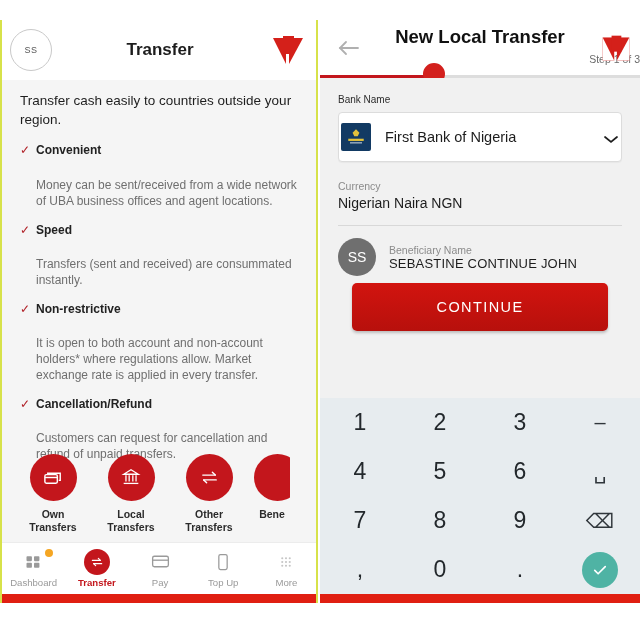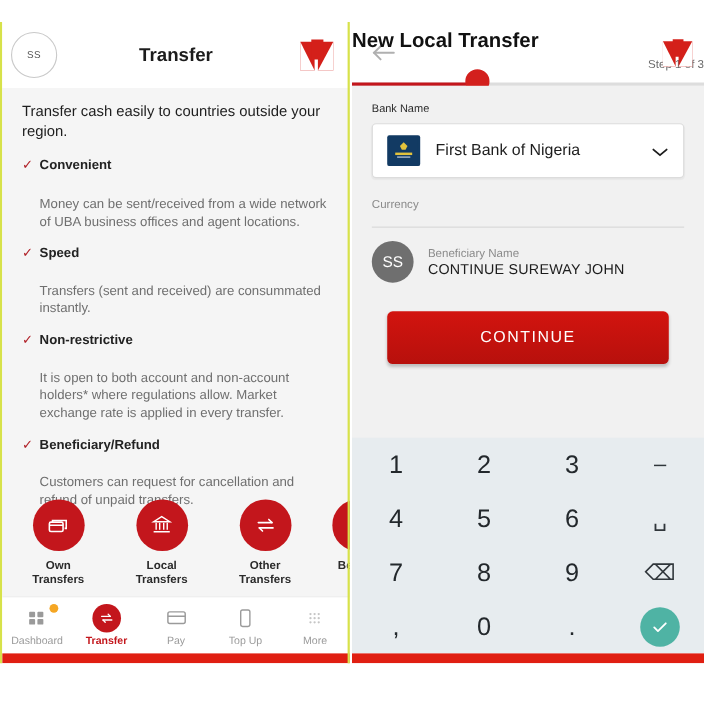--- a/index.html
+++ b/index.html
@@ -34,21 +34,21 @@
 
   
   .l-body { background:#f5f5f5; height:462px; padding:12px 14px 0 18px; position:relative; }
   .lead { font-size:13.5px; color:#1e1e1e; line-height:1.38; margin-bottom:14px; }
   .feat { display:flex; margin-bottom:13px; }
   .tick { color:#b12229; font-size:12px; width:16px; flex:0 0 16px; line-height:1.25; }
   .feat-title { font-size:12px; font-weight:bold; color:#222; line-height:1.3; }
   .feat-desc  { font-size:12px; color:#6f6f6f; line-height:1.32; margin-top:19px; }
 
   
-  .quick-row { position:absolute; left:18px; bottom:8px; display:flex; gap:28px; }
+  .quick-row { position:absolute; left:18px; bottom:8px; display:flex; gap:12px; }
   .quick { width:66px; text-align:center; }
   .qcircle {
     width:47px; height:47px; border-radius:50%; background:#c3161c; margin:0 auto 7px;
     display:flex; align-items:center; justify-content:center;
   }
   .qlabel { font-size:10.5px; font-weight:bold; color:#2b2b2b; line-height:1.25; }
   .quick.clipped { width:36px; overflow:hidden; }
   .quick.clipped .qcircle { margin-left:0; }
 
   
@@ -60,35 +60,35 @@
   .nav-icon { height:24px; display:flex; align-items:center; justify-content:center; position:relative; }
   .nav-label { font-size:9.6px; color:#9a9a9a; margin-top:3px; }
   .nav-item.active .nav-label { color:#c3161c; font-weight:bold; }
   .nav-badge { position:absolute; width:8px; height:8px; border-radius:50%; background:#f5a623; top:-1px; right:12px; }
   .nav-circle { width:26px; height:26px; border-radius:50%; background:#c3161c; display:flex; align-items:center; justify-content:center; }
   .l-redbar { position:absolute; left:0; bottom:0; width:100%; height:9px; background:#e01f12; }
 
   
   .r-header { position:relative; height:58px; background:#fff; }
   .back-arrow { position:absolute; left:16px; top:17px; width:26px; height:22px; }
-  .r-title { position:absolute; left:0; top:6px; width:100%; font-size:18.5px; font-weight:bold; color:#111; }
+  .r-title { position:absolute; left:0; top:6px; width:100%; text-align:center; font-size:18.5px; font-weight:bold; color:#111; }
   .r-step  { position:absolute; left:0; top:33px; width:100%; text-align:right; font-size:10.5px; color:#6a6a6a; }
   .r-uba   { position:absolute; right:8px; top:13px; width:32px; height:32px; }
   .prog-track { position:absolute; left:0; bottom:0; width:100%; height:3px; background:#ddd; }
   .prog-fill  { position:absolute; left:0; bottom:0; height:3px; background:#c3161c; width:36%; }
   .prog-pin {
     position:absolute; left:103px; bottom:-7px; width:22px; height:22px; background:#d3201d;
     border-radius:50% 50% 50% 0; transform:rotate(-45deg);
   }
 
   .r-body { background:#f1f1f1; height:330px; padding:16px 18px 0 18px; position:relative; }
   .field-label { font-size:10px; color:#2b2b2b; margin-bottom:7px; }
   .select-box {
     background:#fff; border:1px solid #dcdcdc; border-radius:4px; height:50px;
-    display:flex; align-items:center; padding:0 13px; box-shadow:0 1px 1px rgba(0,0,0,.04);
+    display:flex; align-items:center; padding:0 2px; box-shadow:0 1px 1px rgba(0,0,0,.04);
   }
   .bank-logo {
     width:30px; height:28px; background:#123a63; border-radius:2px; margin-right:14px;
     display:flex; align-items:center; justify-content:center; flex:0 0 30px;
   }
   .select-val { flex:1; font-size:14.5px; color:#1d1d1d; }
   .chev { width:16px; height:12px; }
 
   .sub-label { font-size:10.5px; color:#8b8b8b; margin:18px 0 3px; }
   .sub-val   { font-size:14px; color:#1d1d1d; }
@@ -163,21 +163,21 @@
         <div class="tick">✓</div>
         <div>
           <div class="feat-title">Non-restrictive</div>
           <div class="feat-desc">It is open to both account and non-account holders* where regulations allow. Market exchange rate is applied in every transfer.</div>
         </div>
       </div>
 
       <div class="feat">
         <div class="tick">✓</div>
         <div>
-          <div class="feat-title">Beneficiary/Refund</div>
+          <div class="feat-title">Cancellation/Refund</div>
           <div class="feat-desc">Customers can request for cancellation and refund of unpaid transfers.</div>
         </div>
       </div>
 
       <div class="quick-row">
         <div class="quick">
           <div class="qcircle">
             <svg viewBox="0 0 24 24" width="23" height="23" fill="none" stroke="#fff" stroke-width="1.5">
               <rect x="3" y="9" width="13" height="9" rx="1.5"></rect>
               <path d="M6 9V7.5h13V15h-1.5"></path>
@@ -326,30 +326,31 @@
         </div>
         <div class="select-val">First Bank of Nigeria</div>
         <div class="chev">
           <svg viewBox="0 0 16 12" width="16" height="12" fill="none" stroke="#1d1d1d" stroke-width="1.7" stroke-linecap="round">
             <path d="M2 4l6 5 6-5"></path>
           </svg>
         </div>
       </div>
 
       <div class="sub-label">Currency</div>
+      <div class="sub-val">Nigerian Naira NGN</div>
 
       <div class="hr"></div>
 
       <div class="benef-row">
         <div class="benef-avatar">
           <span>SS</span>
         </div>
         <div>
           <div class="benef-label">Beneficiary Name</div>
-          <div class="benef-name">CONTINUE SUREWAY JOHN</div>
+          <div class="benef-name">SEBASTINE CONTINUE JOHN</div>
         </div>
       </div>
 
       <button class="continue-btn">CONTINUE</button>
     </div>
 
     <div class="keypad">
       <div class="key">1</div>
       <div class="key">2</div>
       <div class="key">3</div>

